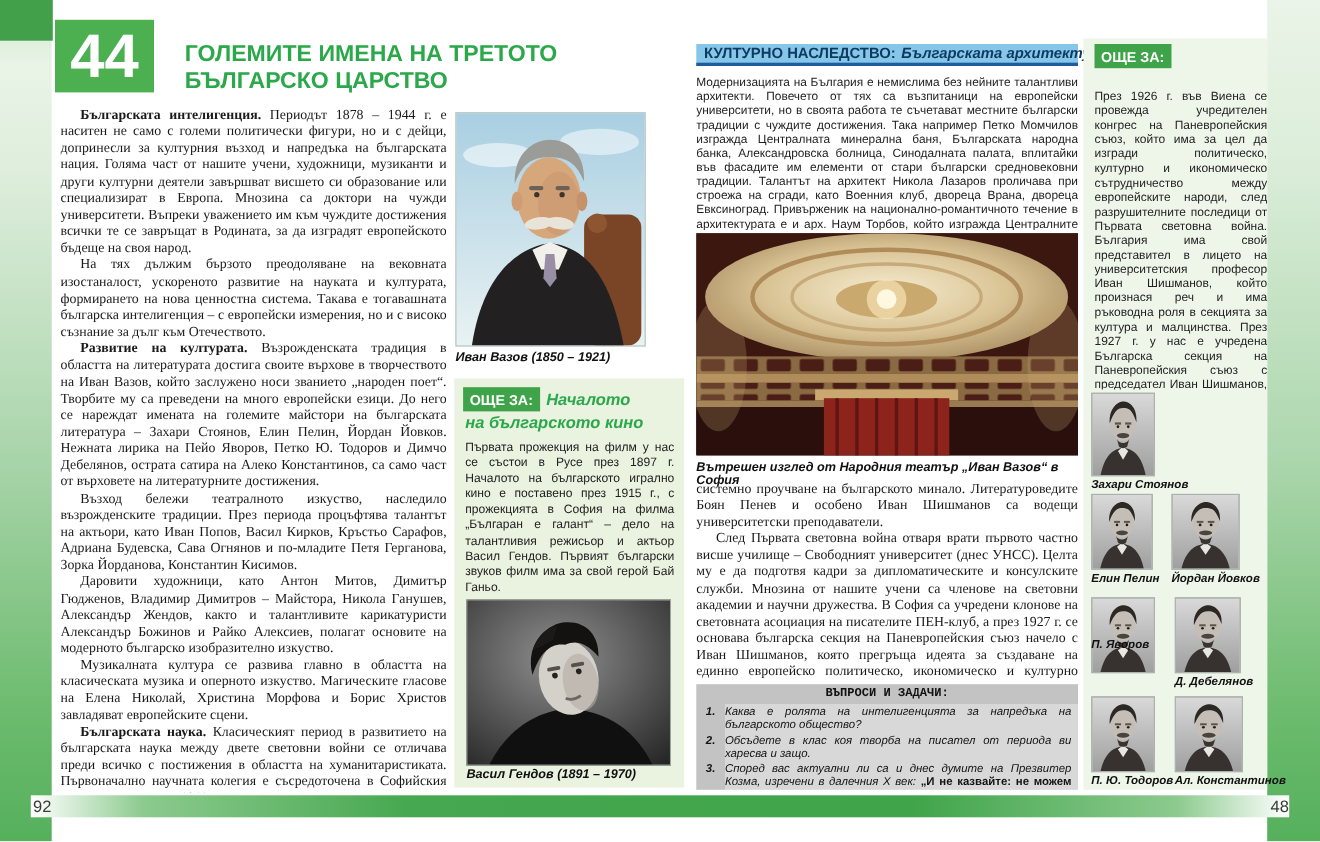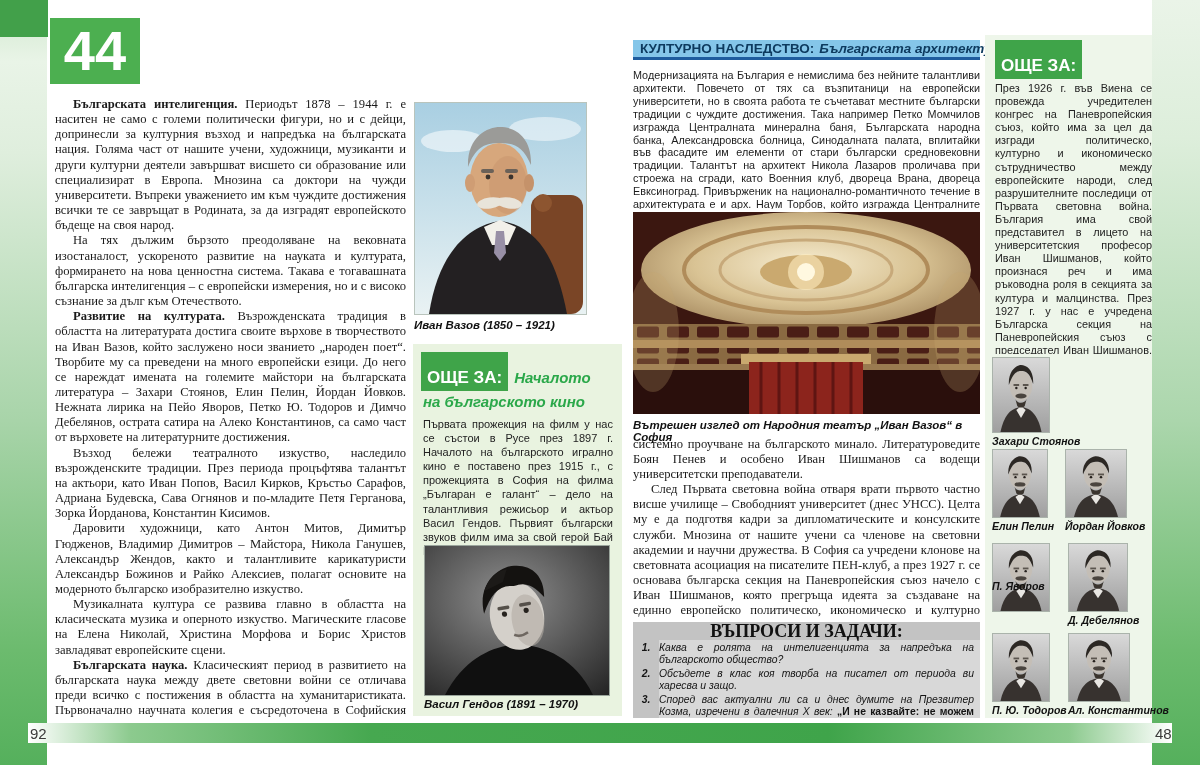--- a/index.html
+++ b/index.html
@@ -32,21 +32,21 @@
 
   
   .vazov-img{left:414px;top:102px;width:171px;height:211px;border:1px solid #b9c4bc;background:#cfe2ec;}
   .fig-caption{font-family:"Liberation Sans",sans-serif;font-weight:bold;font-style:italic;
     font-size:11.5px;color:#111;}
   .vazov-cap{left:414px;top:319px;width:200px;}
 
   
   .cinema-box{left:413px;top:344px;width:209px;height:372px;background:#e9f3e0;padding:0;}
   .osht-label{display:inline-block;background:#3fa449;color:#ffffff;font-family:"Liberation Sans",sans-serif;
-    font-weight:bold;font-size:17px;padding:16px 6px 3px 6px;}
+    font-weight:bold;font-size:13px;padding:4px 6px 3px 6px;}
   .cinema-title1{font-family:"Liberation Sans",sans-serif;font-weight:bold;font-style:italic;
     font-size:15px;color:#2ba84a;margin-left:6px;}
   .cinema-title2{font-family:"Liberation Sans",sans-serif;font-weight:bold;font-style:italic;
     font-size:15px;color:#2ba84a;margin:2px 0 0 10px;}
   .cinema-body{margin:7px 9px 0 10px;font-family:"Liberation Sans",sans-serif;font-size:11px;
     line-height:14.1px;text-align:justify;color:#222;}
   .gendov-img{left:424px;top:545px;width:184px;height:149px;border:1px solid #9aa59c;background:#444;}
   .gendov-cap{left:424px;top:698px;width:200px;}
 
   
@@ -61,21 +61,21 @@
   .theatre-cap{left:633px;top:419px;width:347px;}
   .cont-col{left:633px;top:437px;width:347px;height:182px;overflow:hidden;
     font-size:12.6px;line-height:15.1px;text-align:justify;color:#1a1a1a;}
   .cont-col p{margin:0;}
   .cont-col p.ind{text-indent:18px;}
 
   
   .q-box{left:633px;top:622px;width:347px;height:96px;background:#d8d8d8;overflow:hidden;}
   .q-gutter{position:absolute;left:0;top:18px;bottom:0;width:26px;background:#c3c3c3;}
   .q-head{position:relative;height:18px;background:#c3c3c3;display:flex;align-items:center;justify-content:center;
-    font-family:Liberation Serif, serif;font-weight:bold;font-size:18px;color:#111;}
+    font-family:Liberation Mono, monospace;font-weight:bold;font-size:11px;color:#111;}
   .q-item{position:relative;display:flex;font-family:"Liberation Sans",sans-serif;
     font-style:italic;font-size:10.4px;line-height:12.1px;color:#141414;margin-top:2px;}
   .q-num{width:26px;flex:0 0 26px;text-align:center;font-weight:bold;}
   .q-text{flex:1;padding-right:6px;text-align:justify;}
   .q-bold{font-weight:bold;font-style:normal;}
 
   
   .side-bg{left:985px;top:35px;width:167px;height:683px;background:#eef6ea;}
   .side-label{left:995px;top:40px;}
   .side-title{left:995px;top:62px;width:160px;font-family:"Liberation Sans",sans-serif;
@@ -94,20 +94,24 @@
 
   <div class="abs left-bar"></div>
   <div class="abs corner-sq"></div>
   <div class="abs right-bar"></div>
   <div class="abs bottom-bar"></div>
   <div class="abs pagenum" style="left:30px;top:725px;">92</div>
   <div class="abs pagenum" style="left:1155px;top:725px;">48</div>
 
   <div class="abs lesson-box">
     <span class="lesson-num">44</span>
+  </div>
+  <div class="abs page-title">
+    <div>ГОЛЕМИТЕ ИМЕНА НА ТРЕТОТО</div>
+    <div>БЪЛГАРСКО ЦАРСТВО</div>
   </div>
 
   <div class="abs main-col">
     <p><b class="lead">Българската интелигенция.</b> <span>Периодът 1878 – 1944 г. е наситен не само с големи политически фигури, но и с дейци, допринесли за културния възход и напредъка на българската нация. Голяма част от нашите учени, художници, музиканти и други културни деятели завършват висшето си образование или специализират в Европа. Мнозина са доктори на чужди университети. Въпреки уважението им към чуждите достижения всички те се завръщат в Родината, за да изградят европейското бъдеще на своя народ.</span></p>
     <p><span>На тях дължим бързото преодоляване на вековната изостаналост, ускореното развитие на науката и културата, формирането на нова ценностна система. Такава е тогавашната българска интелигенция – с европейски измерения, но и с високо съзнание за дълг към Отечеството.</span></p>
     <p><b class="lead">Развитие на културата.</b> <span>Възрожденската традиция в областта на литературата достига своите върхове в творчеството на Иван Вазов, който заслужено носи званието „народен поет“. Творбите му са преведени на много европейски езици. До него се нареждат имената на големите майстори на българската литература – Захари Стоянов, Елин Пелин, Йордан Йовков. Нежната лирика на Пейо Яворов, Петко Ю. Тодоров и Димчо Дебелянов, острата сатира на Алеко Константинов, са само част от върховете на литературните достижения.</span></p>
     <p><span>Възход бележи театралното изкуство, наследило възрожденските традиции. През периода процъфтява талантът на актьори, като Иван Попов, Васил Кирков, Кръстьо Сарафов, Адриана Будевска, Сава Огнянов и по-младите Петя Герганова, Зорка Йорданова, Константин Кисимов.</span></p>
     <p><span>Даровити художници, като Антон Митов, Димитър Гюдженов, Владимир Димитров – Майстора, Никола Ганушев, Александър Жендов, както и талантливите карикатуристи Александър Божинов и Райко Алексиев, полагат основите на модерното българско изобразително изкуство.</span></p>
     <p><span>Музикалната култура се развива главно в областта на класическата музика и оперното изкуство. Магическите гласове на Елена Николай, Христина Морфова и Борис Христов завладяват европейските сцени.</span></p>
     <p><b class="lead">Българската наука.</b> <span>Класическият период в развитието на българската наука между двете световни войни се отличава преди всичко с постижения в областта на хуманитаристиката. Първоначално научната колегия е съсредоточена в Софийския университет, а след 1911 г. и в Българската академия на науките. Историци, като Васил Златарски, Петър Ников, Никола Милев, Петър Мутафчиев, Иван Дуйчев, полагат основите на</span></p>

